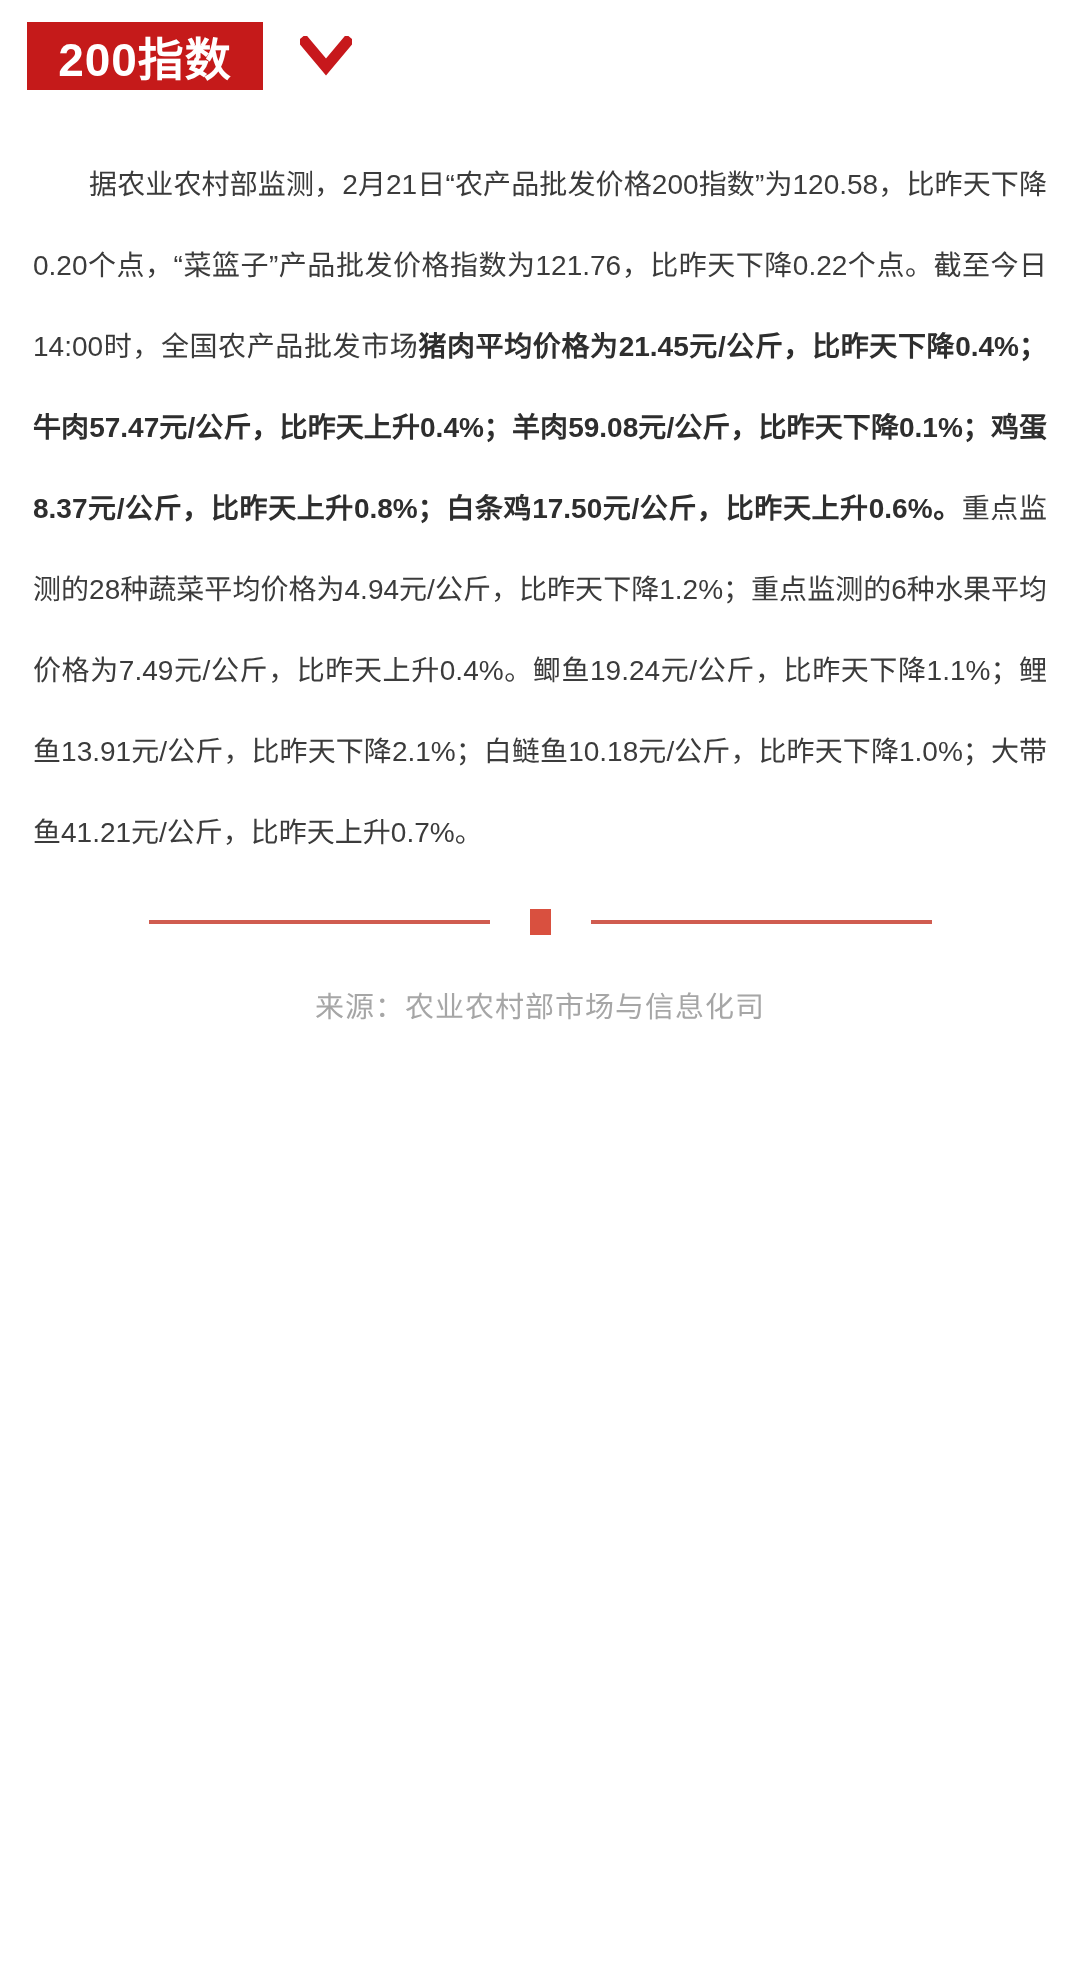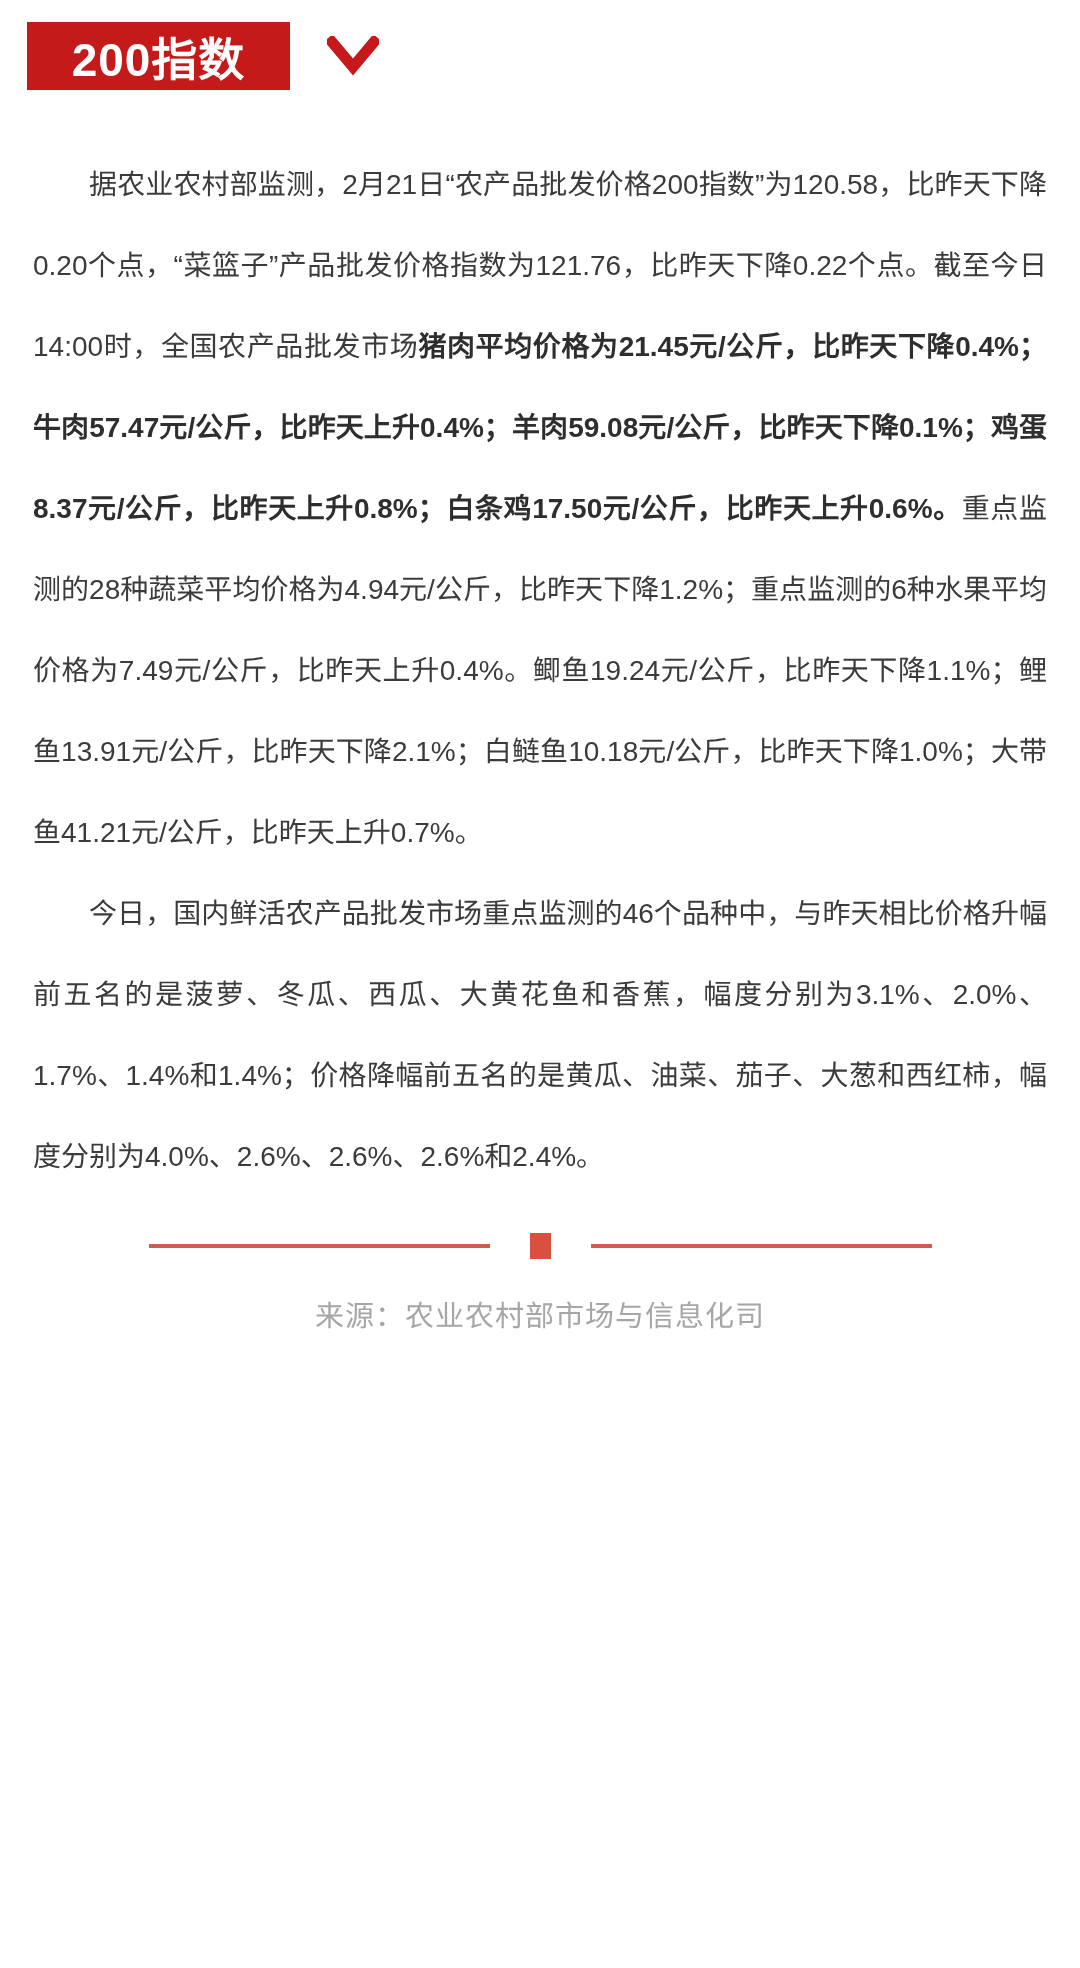--- a/index.html
+++ b/index.html
@@ -26,21 +26,21 @@
     background:var(--page-bg);
     overflow:hidden;
   }
   .header{
     display:flex;
     align-items:center;
     padding:22px 0 0 27px;
     height:90px;
   }
   .badge{
-    width:263px;
+    width:236px;
     height:68px;
     background:var(--badge-red);
     color:#ffffff;
     font-size:46px;
     font-weight:700;
     letter-spacing:1px;
     display:flex;
     align-items:center;
     justify-content:center;
   }
@@ -78,21 +78,21 @@
     height:4px;
     background:var(--divider);
   }
   .divider .sq{
     width:21px;
     height:26px;
     margin:0 40px;
     background:var(--square);
   }
   .source{
-    margin-top:33px;
+    margin-top:48px;
     text-align:center;
     font-size:29px;
     letter-spacing:1px;
     color:var(--source-text);
   }
 </style>
 </head>
 <body>
 
 <div class="page">
@@ -101,21 +101,20 @@
     <div class="badge">200指数</div>
     <span class="chevron">
       <svg width="52" height="40" viewBox="0 0 52 40" aria-hidden="true">
         <polyline points="5,6 26,31 47,6" fill="none" stroke="#c7181c" stroke-width="11" stroke-linecap="square"></polyline>
       </svg>
     </span>
   </div>
 
   <div class="article">
     <p><span>据农业农村部监测，2月21日“农产品批发价格200指数”为120.58，比昨天下降0.20个点，“菜篮子”产品批发价格指数为121.76，比昨天下降0.22个点。截至今日14:00时，全国农产品批发市场</span><span class="b">猪肉平均价格为21.45元/公斤，比昨天下降0.4%；牛肉57.47元/公斤，比昨天上升0.4%；羊肉59.08元/公斤，比昨天下降0.1%；鸡蛋8.37元/公斤，比昨天上升0.8%；白条鸡17.50元/公斤，比昨天上升0.6%。</span><span>重点监测的28种蔬菜平均价格为4.94元/公斤，比昨天下降1.2%；重点监测的6种水果平均价格为7.49元/公斤，比昨天上升0.4%。鲫鱼19.24元/公斤，比昨天下降1.1%；鲤鱼13.91元/公斤，比昨天下降2.1%；白鲢鱼10.18元/公斤，比昨天下降1.0%；大带鱼41.21元/公斤，比昨天上升0.7%。</span></p>
-    <p>今日，国内鲜活农产品批发市场重点监测的46个品种中，与昨天相比价格升幅前五名的是菠萝、冬瓜、西瓜、大黄花鱼和香蕉，幅度分别为3.1%、2.0%、1.7%、1.4%和1.4%；价格降幅前五名的是黄瓜、油菜、茄子、大葱和西红柿，幅度分别为4.0%、2.6%、2.6%、2.6%和2.4%。</p>
   </div>
 
   <div class="divider">
     <div class="line"></div>
     <div class="sq"></div>
     <div class="line"></div>
   </div>
 
   <div class="source">来源：农业农村部市场与信息化司</div>
 

